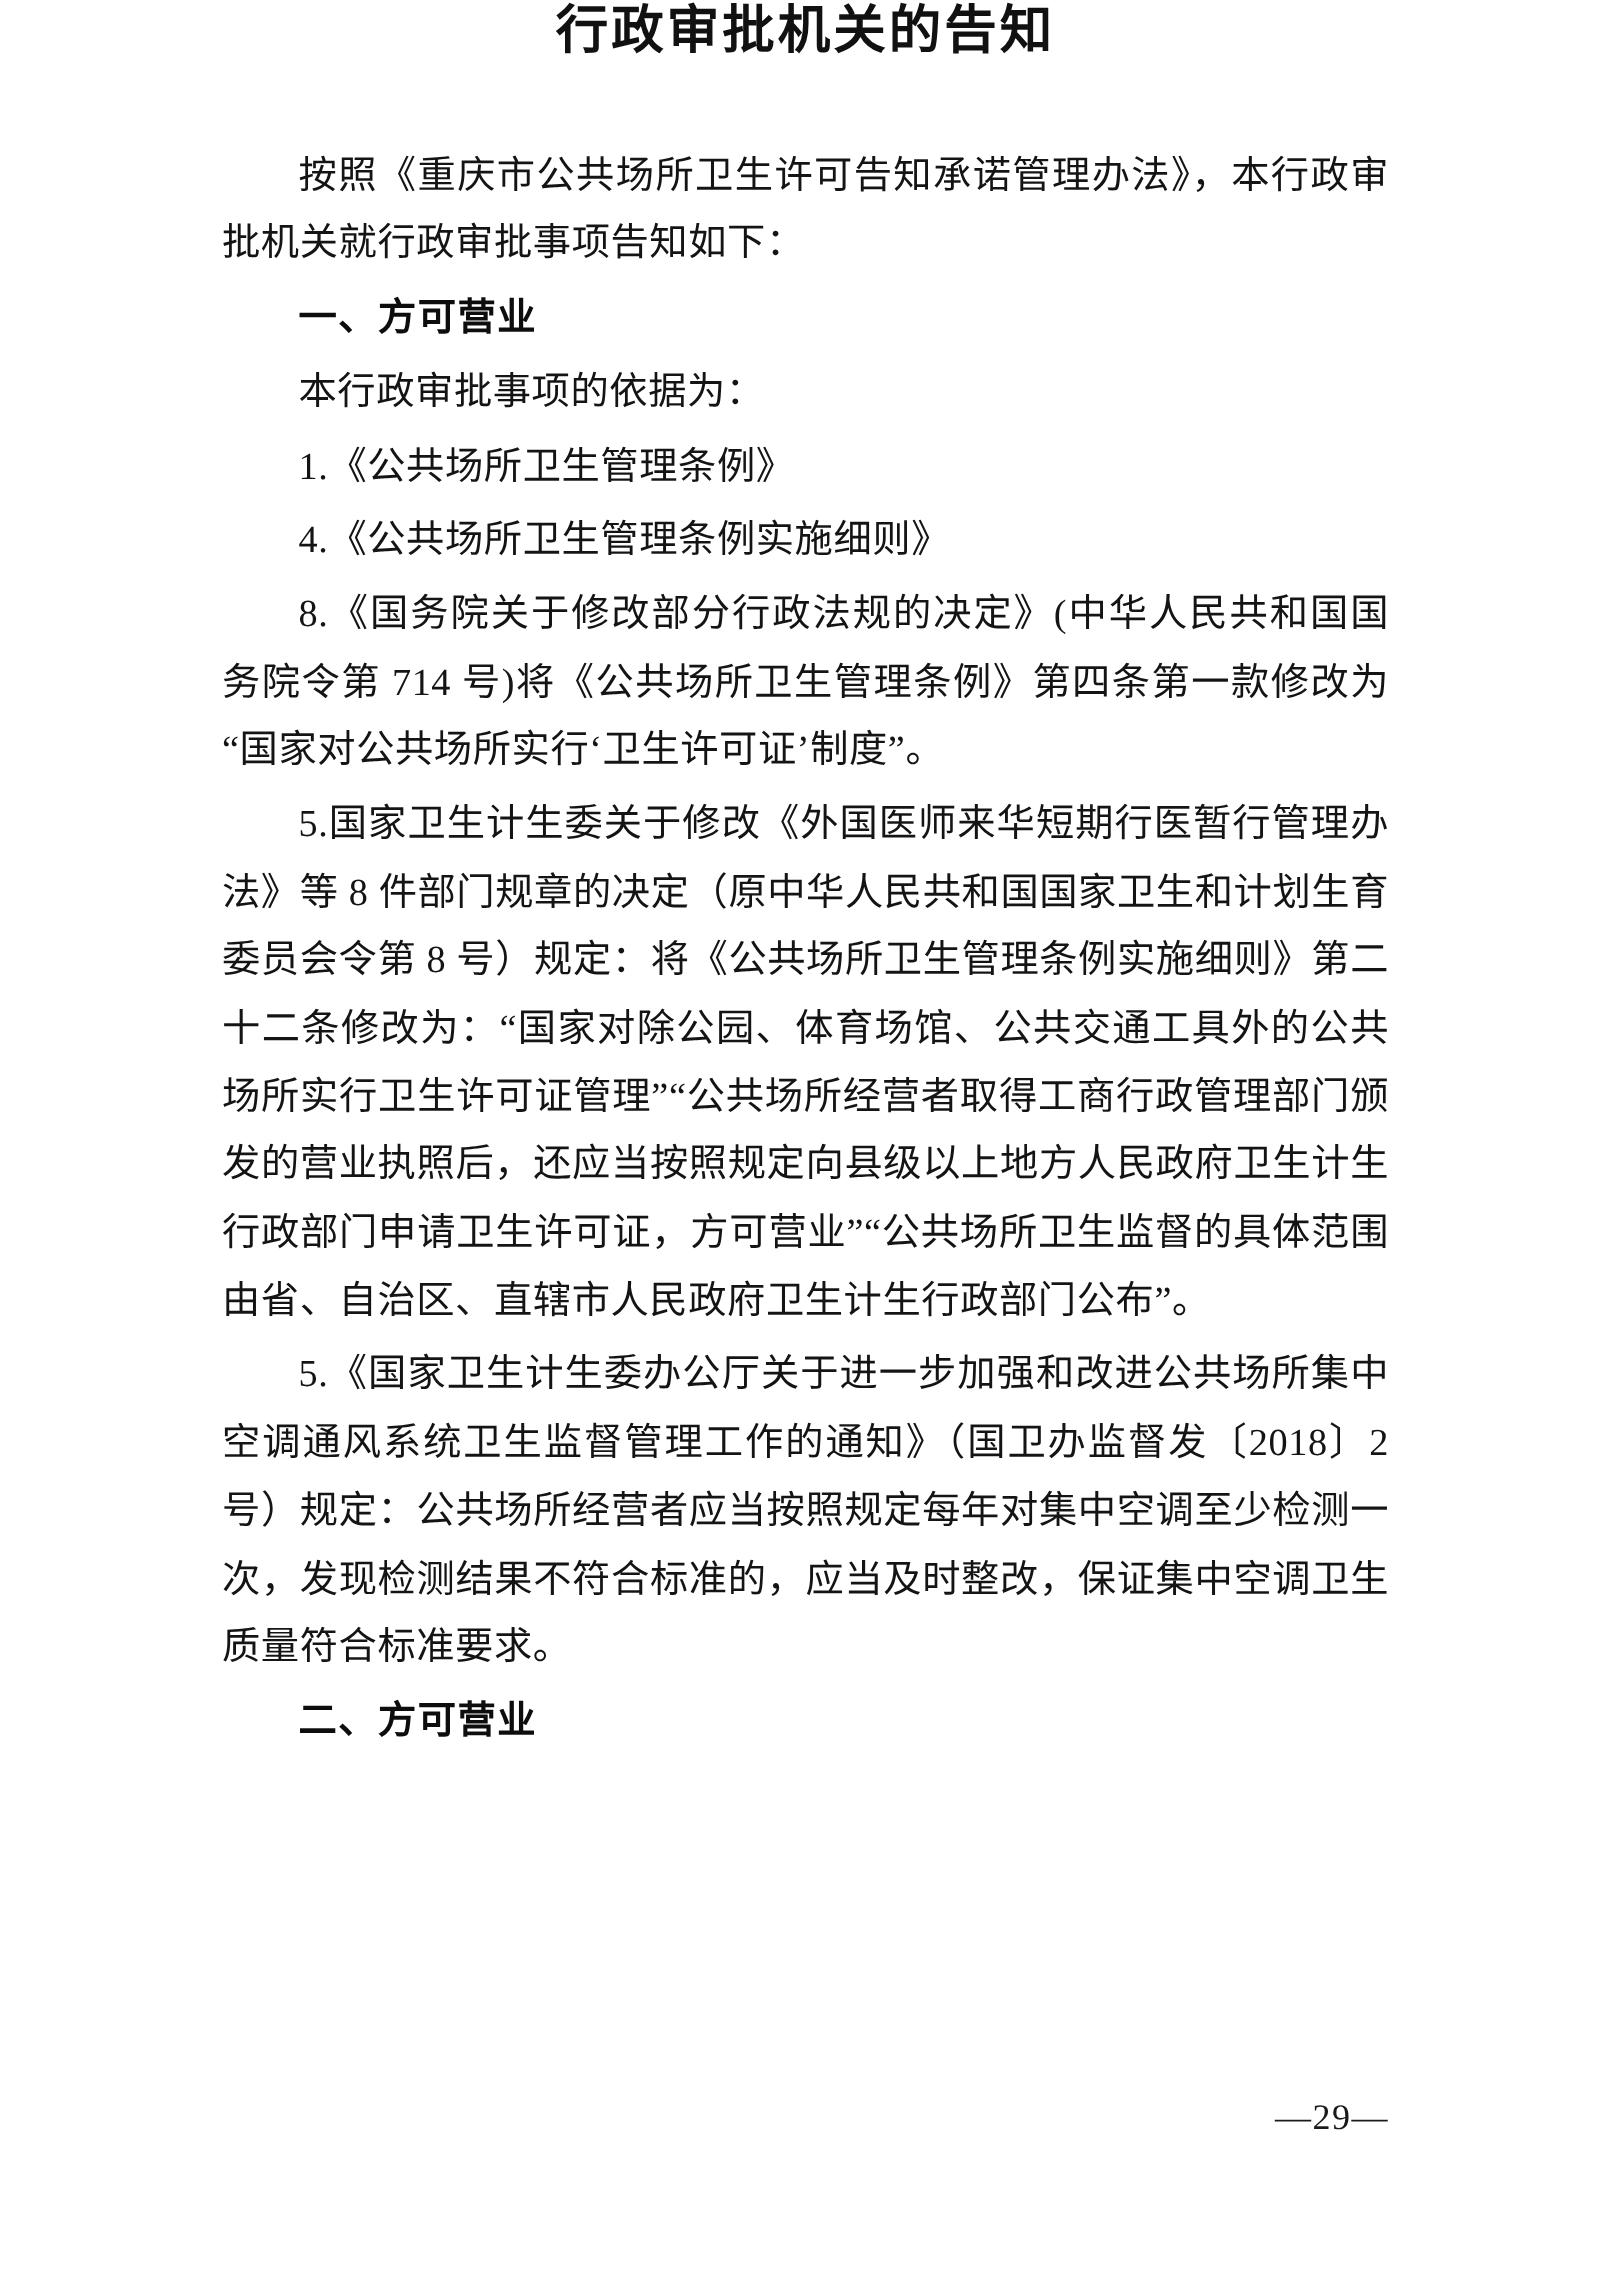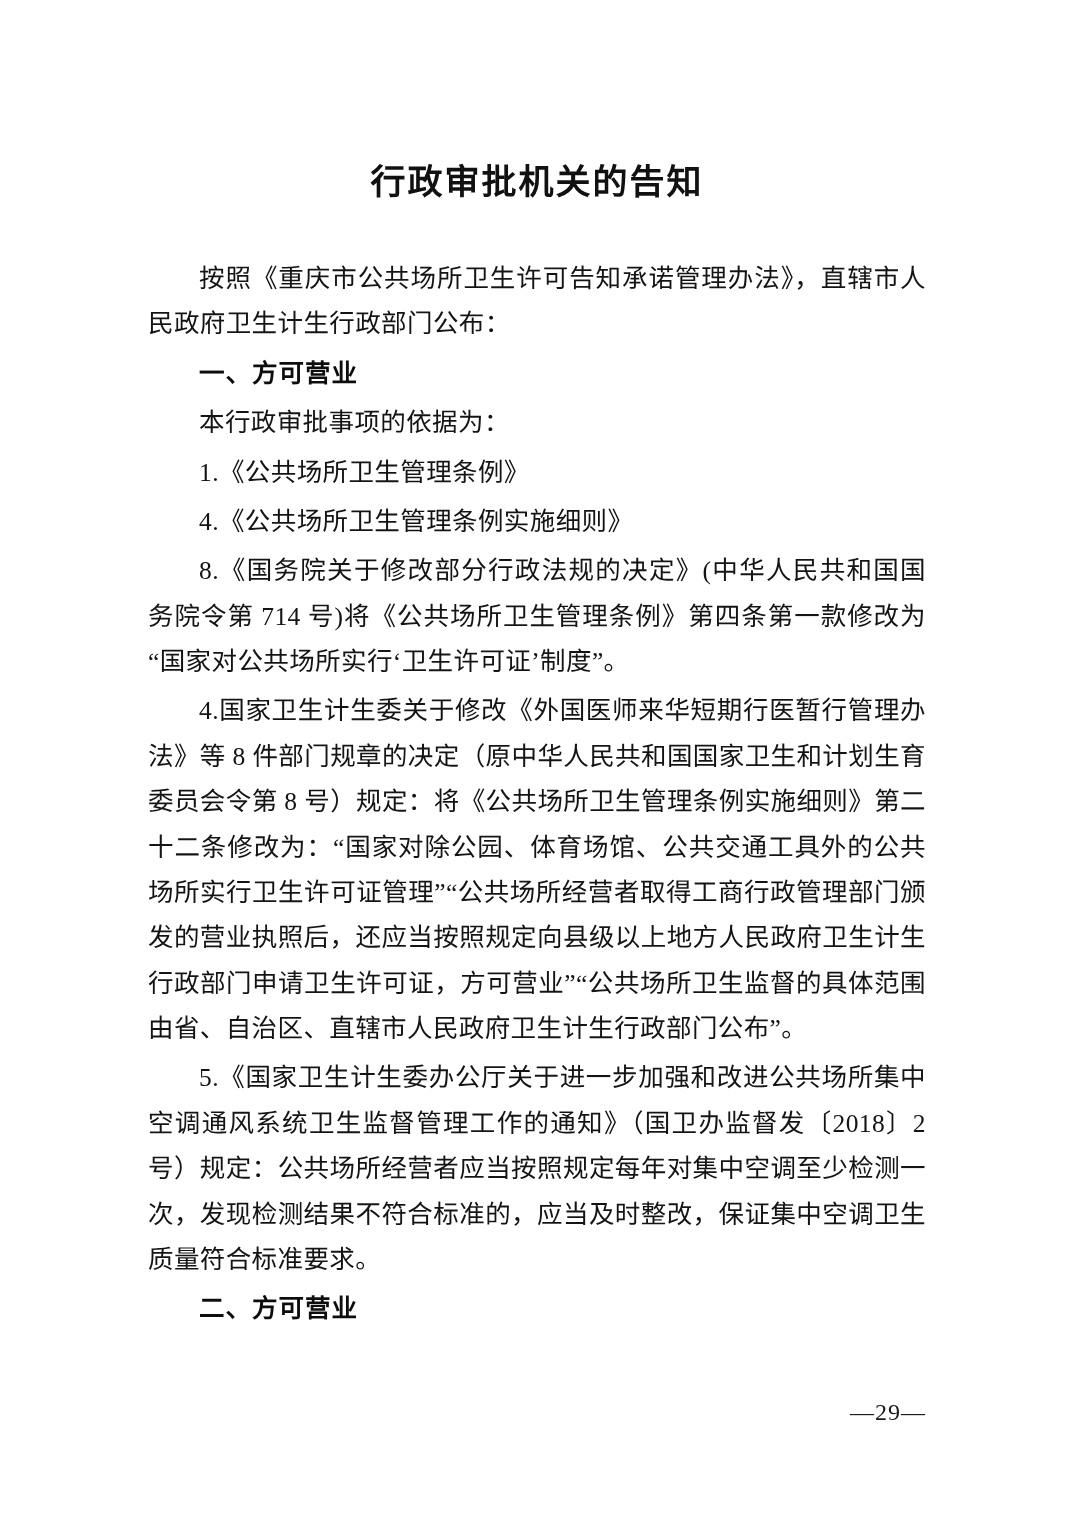--- a/index.html
+++ b/index.html
@@ -21,21 +21,20 @@
     height: 1520px;
     box-sizing: border-box;
     padding: 0 148px;
   }
   .doc-title {
     text-align: center;
     font-size: 35px;
     font-weight: bold;
     letter-spacing: 2px;
     margin: 0;
-    padding-top: 162px;
     line-height: 1.2;
     font-family: "Liberation Serif", "DejaVu Serif", serif;
     color: #111;
   }
   .body-block {
     margin-top: 52px;
   }
   p.para {
     margin: 0 0 4px 0;
     font-size: 25.5px;
@@ -65,26 +64,26 @@
   }
 </style>
 </head>
 <body>
 
 <div class="page">
 
   <h1 class="doc-title">行政审批机关的告知</h1>
 
   <div class="body-block">
-    <p class="para">按照《重庆市公共场所卫生许可告知承诺管理办法》，直辖市人民政府卫生计生行政部门公布：</p>
+    <p class="para">按照《重庆市公共场所卫生许可告知承诺管理办法》，本行政审批机关就行政审批事项告知如下：</p>
     <p class="heading">一、方可营业</p>
     <p class="para">本行政审批事项的依据为：</p>
     <p class="para">1.《公共场所卫生管理条例》</p>
     <p class="para">4.《公共场所卫生管理条例实施细则》</p>
     <p class="para">8.《国务院关于修改部分行政法规的决定》(中华人民共和国国务院令第 714 号)将《公共场所卫生管理条例》第四条第一款修改为“国家对公共场所实行‘卫生许可证’制度”。</p>
-    <p class="para">4.国家卫生计生委关于修改《外国医师来华短期行医暂行管理办法》等 8 件部门规章的决定（原中华人民共和国国家卫生和计划生育委员会令第 8 号）规定：将《公共场所卫生管理条例实施细则》第二十二条修改为：“国家对除公园、体育场馆、公共交通工具外的公共场所实行卫生许可证管理”“公共场所经营者取得工商行政管理部门颁发的营业执照后，还应当按照规定向县级以上地方人民政府卫生计生行政部门申请卫生许可证，方可营业”“公共场所卫生监督的具体范围由省、自治区、直辖市人民政府卫生计生行政部门公布”。</p>
+    <p class="para">5.国家卫生计生委关于修改《外国医师来华短期行医暂行管理办法》等 8 件部门规章的决定（原中华人民共和国国家卫生和计划生育委员会令第 8 号）规定：将《公共场所卫生管理条例实施细则》第二十二条修改为：“国家对除公园、体育场馆、公共交通工具外的公共场所实行卫生许可证管理”“公共场所经营者取得工商行政管理部门颁发的营业执照后，还应当按照规定向县级以上地方人民政府卫生计生行政部门申请卫生许可证，方可营业”“公共场所卫生监督的具体范围由省、自治区、直辖市人民政府卫生计生行政部门公布”。</p>
     <p class="para">5.《国家卫生计生委办公厅关于进一步加强和改进公共场所集中空调通风系统卫生监督管理工作的通知》（国卫办监督发〔2018〕2 号）规定：公共场所经营者应当按照规定每年对集中空调至少检测一次，发现检测结果不符合标准的，应当及时整改，保证集中空调卫生质量符合标准要求。</p>
     <p class="heading">二、方可营业</p>
   </div>
 
   <div class="page-number">—29—</div>
 
 </div>
 
 </body></html>

